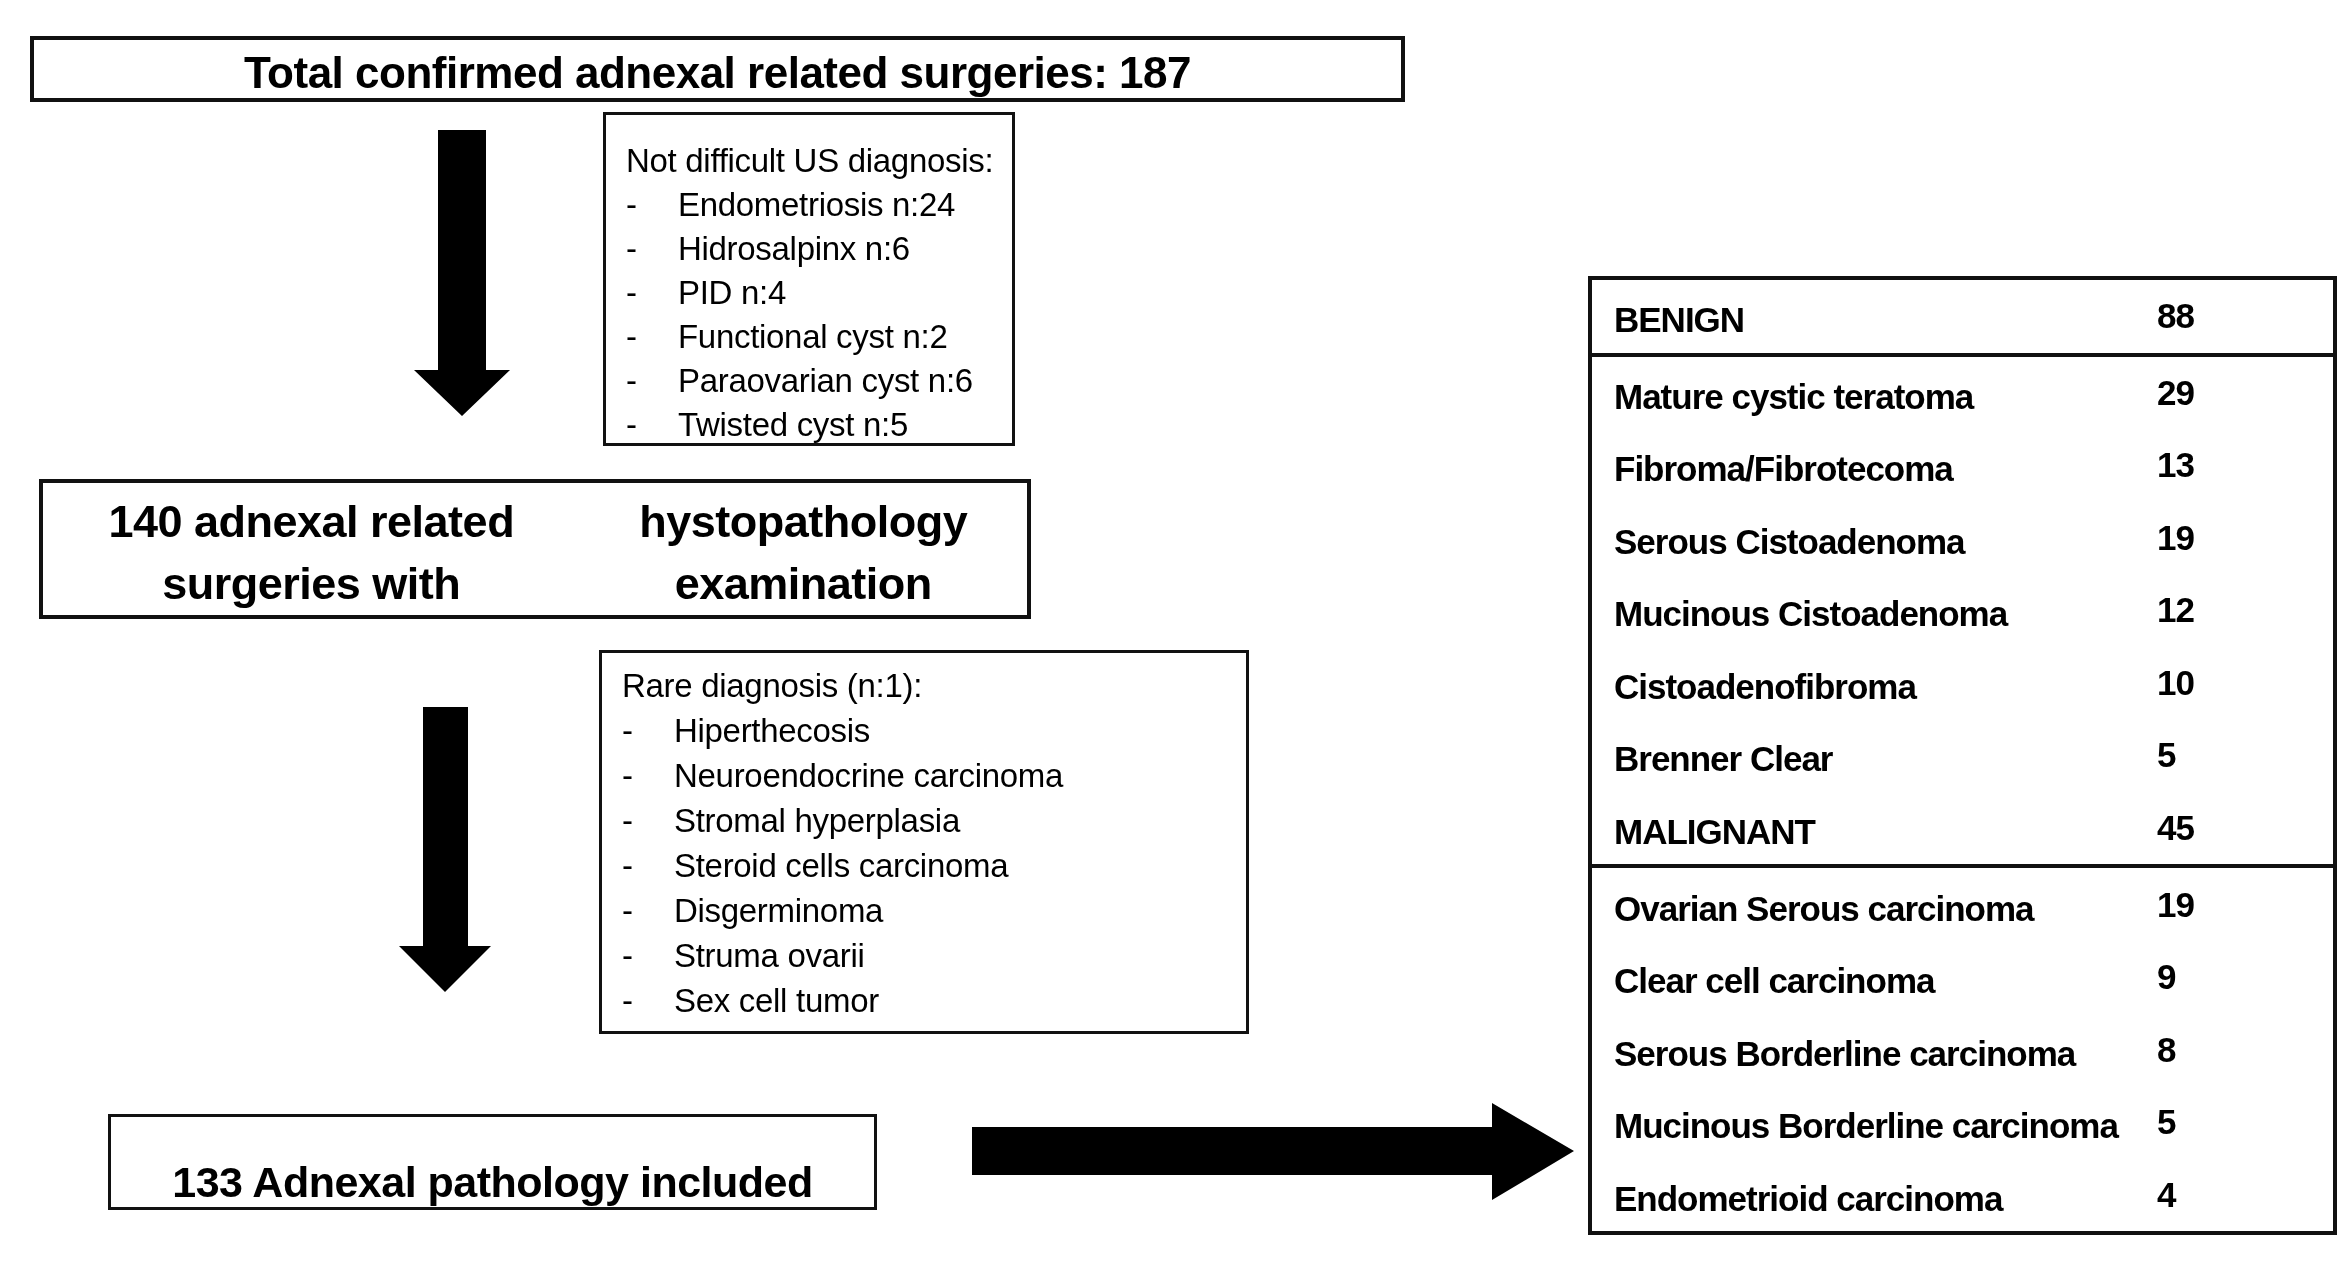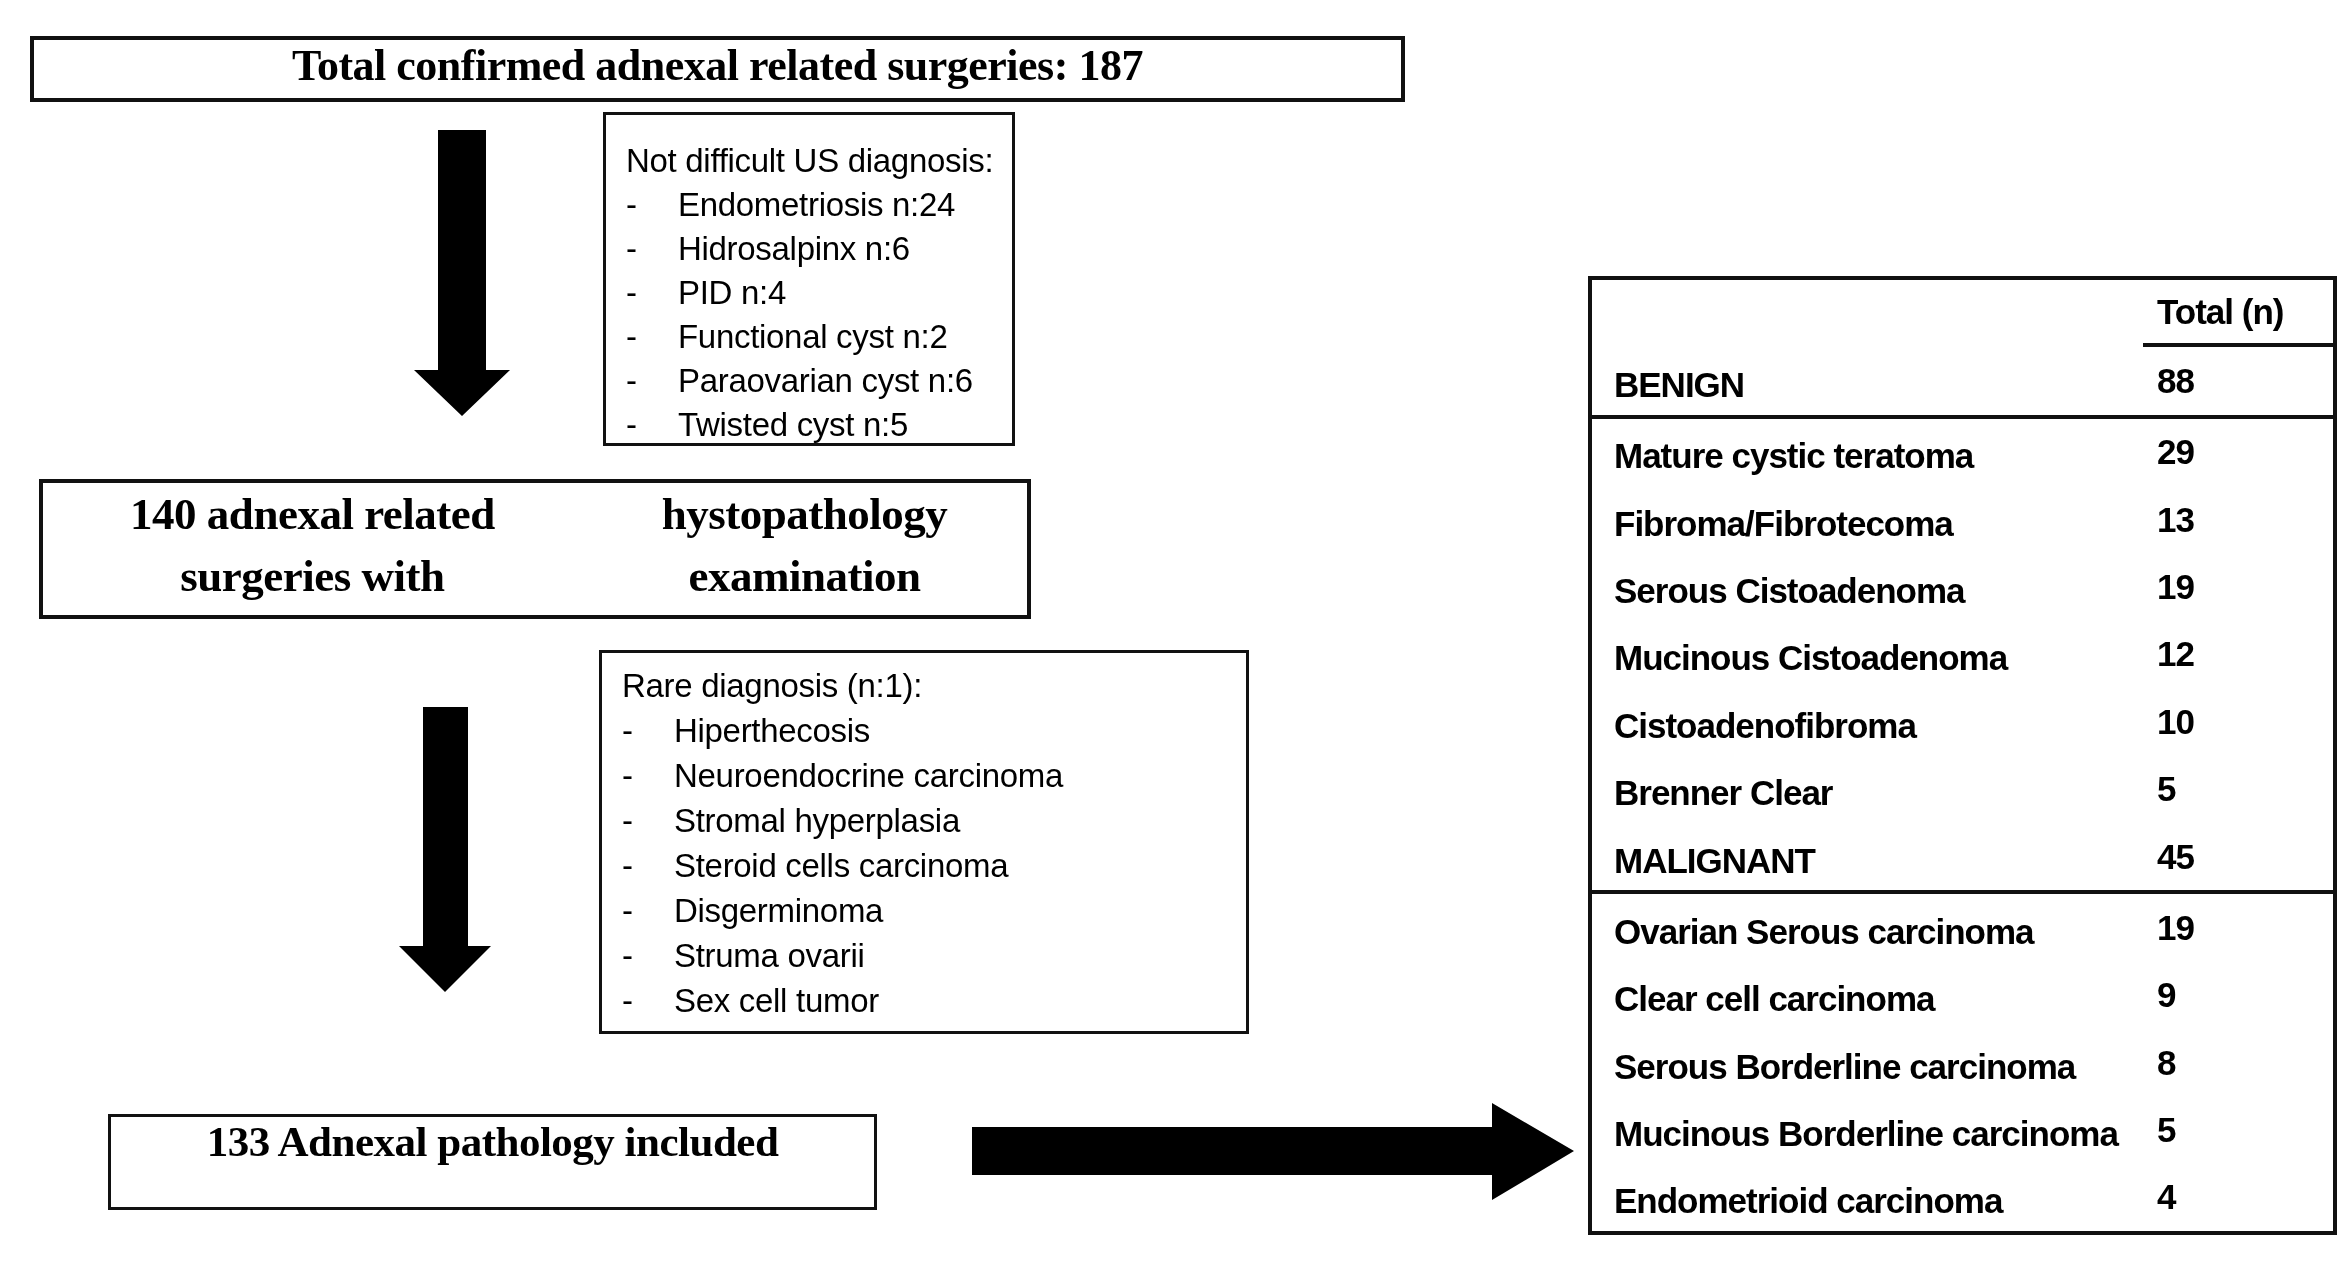--- a/index.html
+++ b/index.html
@@ -17,27 +17,26 @@
     overflow: hidden;
   }
   .box {
     position: absolute;
     background: #ffffff;
     border: 3px solid #111111;
     box-sizing: border-box;
   }
   .title-box {
     display: flex;
-    align-items: flex-start;
+    align-items: flex-end;
     justify-content: center;
     font-weight: bold;
     text-align: center;
     letter-spacing: -0.5px;
     border-width: 4px;
-    font-family: Liberation Serif, serif;
   }
   #box-total {
     left: 30px; top: 36px; width: 1375px; height: 66px;
     font-size: 44px;
   }
   #box-140 {
     left: 39px; top: 479px; width: 992px; height: 140px;
     font-size: 45px;
     line-height: 62px;
     flex-direction: row;
@@ -193,24 +192,20 @@
       <span class="dash">-</span>
       <span>Sex cell tumor</span>
     </div>
   </div>
 
   <div class="box title-box" id="box-133">
     <span>133 Adnexal pathology included</span>
   </div>
 
   <div id="summary-table">
-    <div class="trow header-row">
-      <div class="tlabel"></div>
-      <div class="tvalue">Total (n)</div>
-    </div>
     <div class="trow rule-below">
       <div class="tlabel">BENIGN</div>
       <div class="tvalue">88</div>
     </div>
     <div class="trow">
       <div class="tlabel">Mature cystic teratoma</div>
       <div class="tvalue">29</div>
     </div>
     <div class="trow">
       <div class="tlabel">Fibroma/Fibrotecoma</div>

